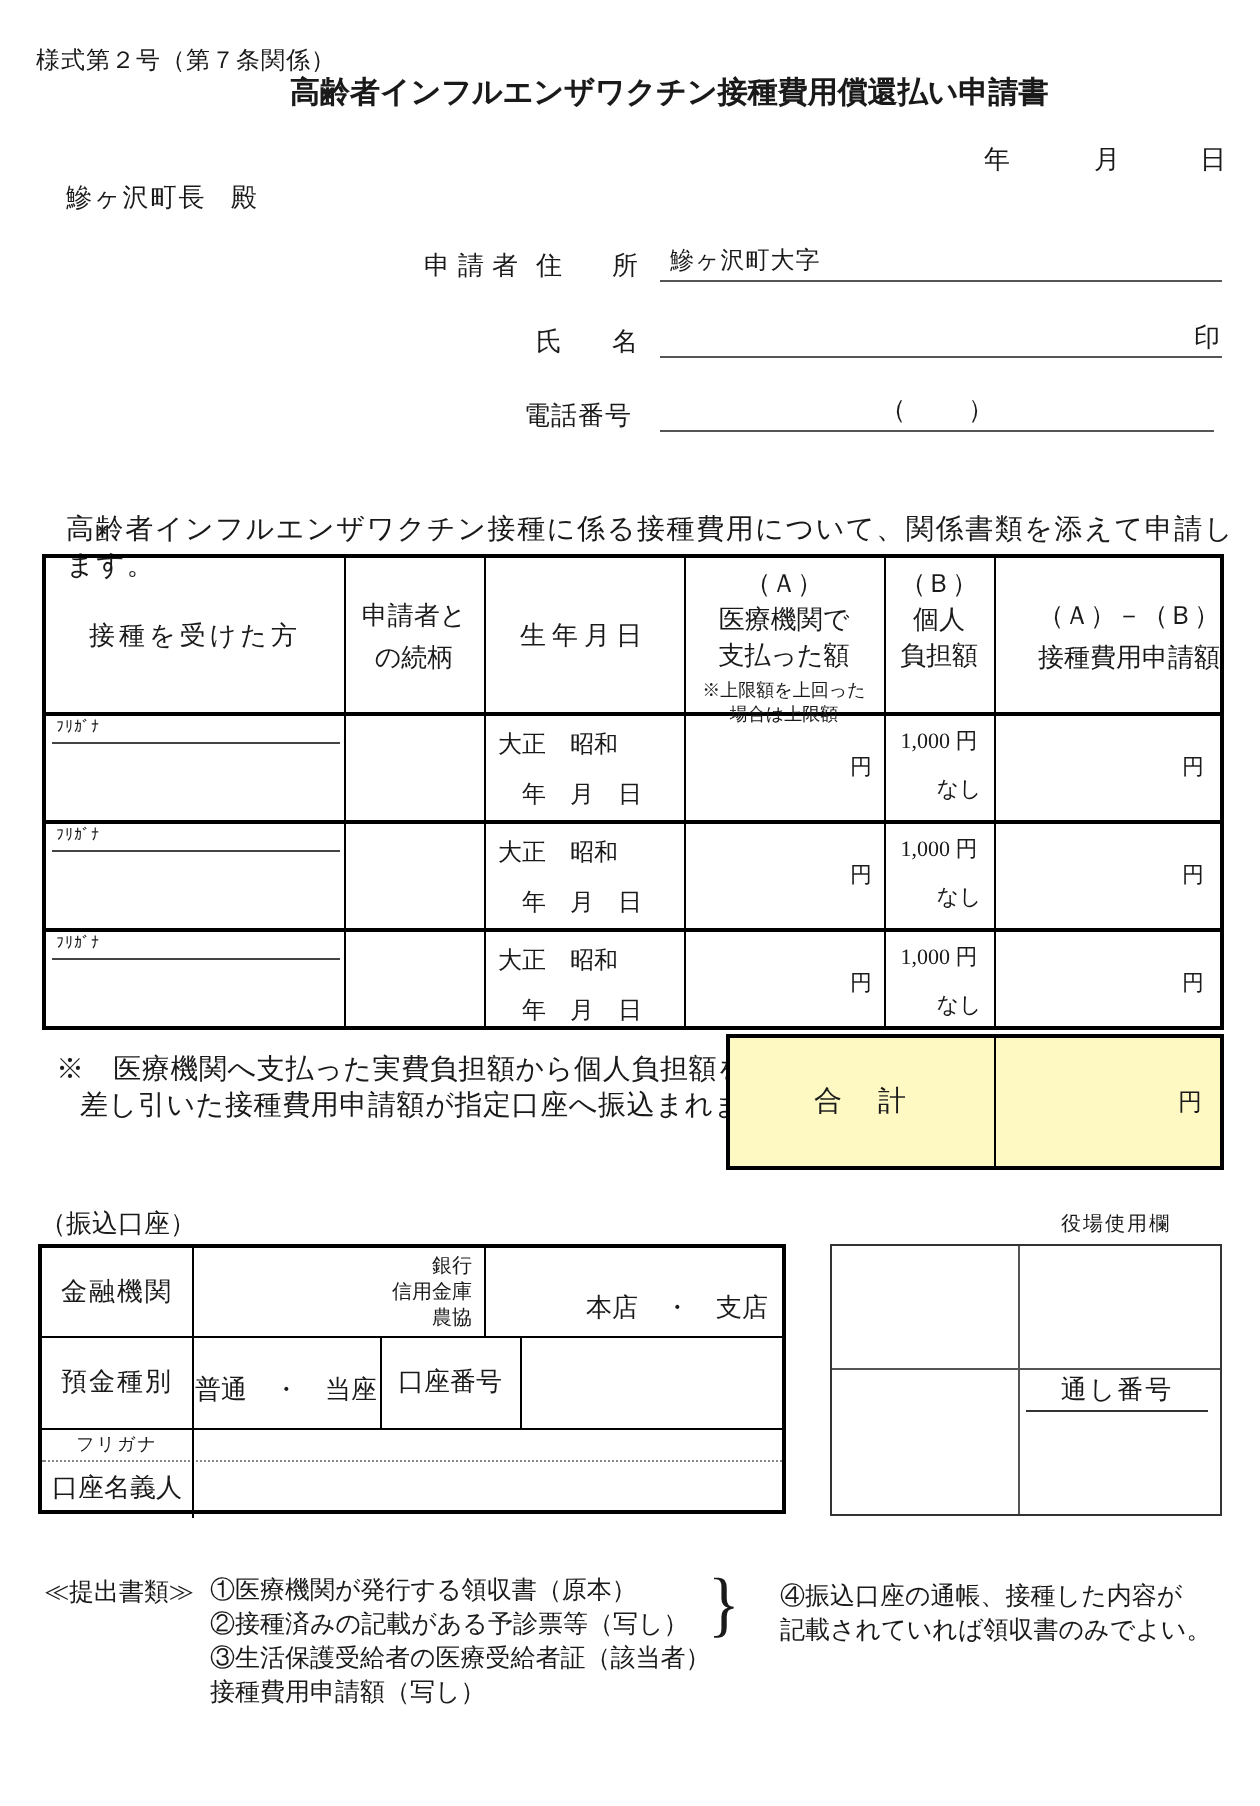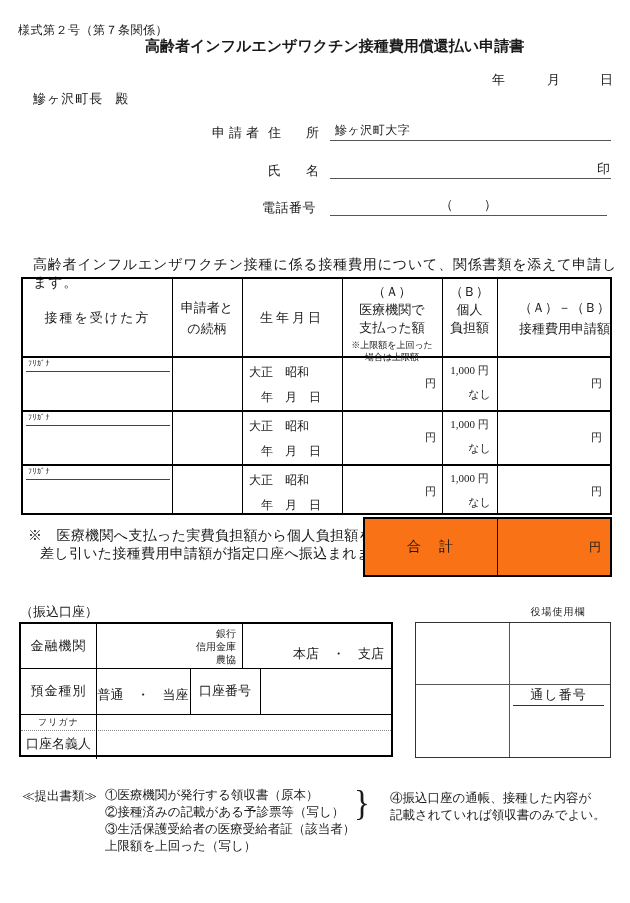--- a/index.html
+++ b/index.html
@@ -51,21 +51,21 @@
   .trow .era .l1{margin:8px 0 0 7px;}
   .trow .era .l2{margin:8px 0 0 19px;}
   .trow .yen-a{position:absolute;left:319px;top:0;width:100px;height:54px;display:flex;align-items:center;justify-content:flex-end;padding-right:6px;box-sizing:border-box;font-size:11px;}
   .trow .burden{position:absolute;left:419px;top:0;width:55px;height:54px;text-align:center;font-size:11px;}
   .trow .burden .b1{margin-top:7px;}
   .trow .burden .b2{margin-top:9px;padding-left:20px;}
   .trow .yen-t{position:absolute;left:474px;top:0;width:113px;height:54px;display:flex;align-items:center;justify-content:flex-end;padding-right:8px;box-sizing:border-box;font-size:11px;}
   
   .table-note{left:28px;top:527px;font-size:14px;line-height:18px;letter-spacing:0.3px;}
   .table-note .n2{padding-left:12px;}
-  .total-box{left:363px;top:517px;width:249px;height:60px;border:2px solid #000;background:#f97316;box-sizing:border-box;}
+  .total-box{left:363px;top:517px;width:249px;height:68px;border:2px solid #000;background:#fef9c3;box-sizing:border-box;}
   .total-label{position:absolute;left:0;top:0;width:132px;height:100%;display:flex;align-items:center;justify-content:center;font-size:14px;letter-spacing:2px;}
   .total-div{position:absolute;left:132px;top:0;bottom:0;width:1px;background:#000;}
   .total-unit{position:absolute;left:132px;right:0;top:0;height:100%;display:flex;align-items:center;justify-content:flex-end;padding-right:9px;box-sizing:border-box;font-size:12px;}
   
   .bank-label{left:20px;top:603px;font-size:13px;}
   .bank-box{left:19px;top:622px;width:374px;height:135px;border:2px solid #000;box-sizing:border-box;}
   .bank-box .bh1{top:44px;height:1px;}
   .bank-box .bh2{top:90px;height:1px;}
   .bank-dotted{position:absolute;left:0;right:0;top:106px;border-top:1px dotted #888;}
   .bv{position:absolute;width:1px;background:#000;}
@@ -251,19 +251,19 @@
   <div class="office-v"></div>
   <div class="office-h"></div>
   <div class="serial">通し番号</div>
 </div>
 
 <div class="abs docs-label">≪提出書類≫</div>
 <div class="abs docs-items">
   <div>①医療機関が発行する領収書（原本）</div>
   <div>②接種済みの記載がある予診票等（写し）</div>
   <div>③生活保護受給者の医療受給者証（該当者）</div>
-  <div>上限額を上回った（写し）</div>
+  <div>接種費用申請額（写し）</div>
 </div>
 <div class="abs docs-brace">}</div>
 <div class="abs docs-note">
   <div>④振込口座の通帳、接種した内容が</div>
   <div>記載されていれば領収書のみでよい。</div>
 </div>
 
 </body></html>

